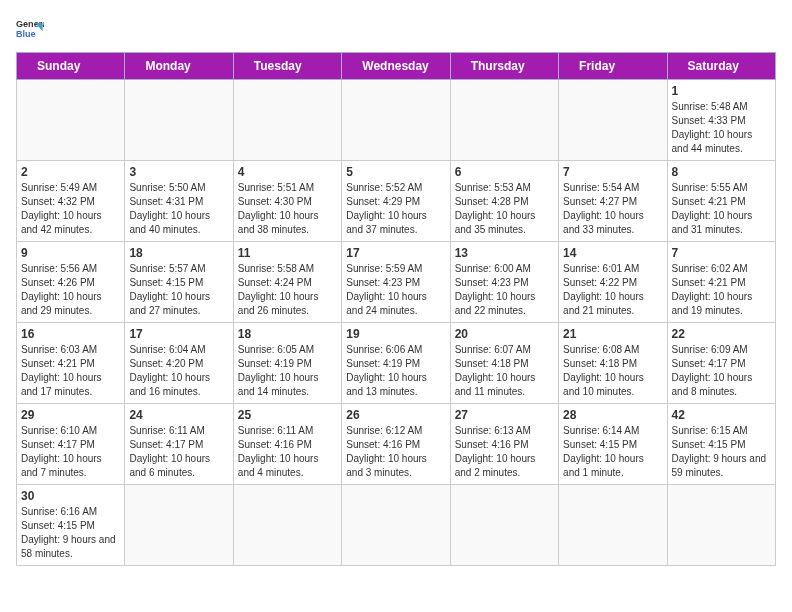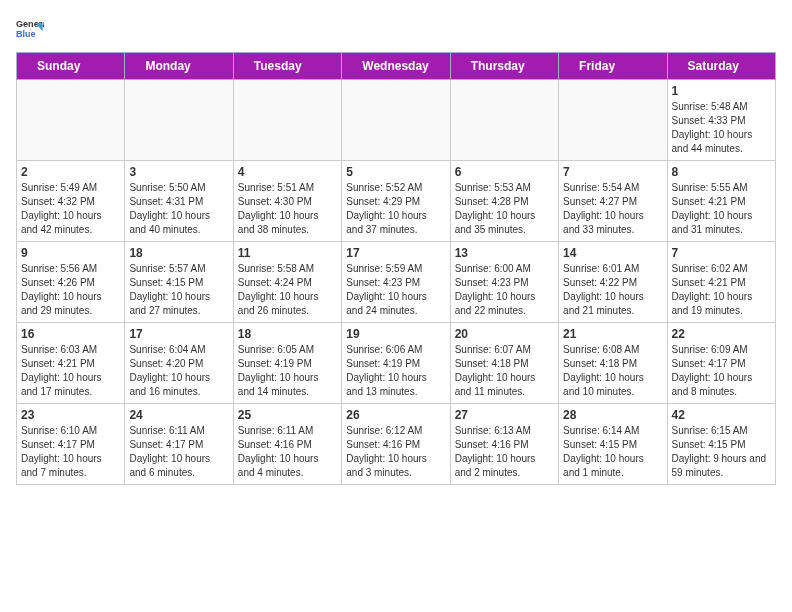--- a/index.html
+++ b/index.html
@@ -252,21 +252,21 @@
         </td>
         <td>
           <span class="day-number">22</span>
           <div class="day-info">Sunrise: 6:09 AM
 Sunset: 4:17 PM
 Daylight: 10 hours and 8 minutes.</div>
         </td>
       </tr>
       <tr>
         <td>
-          <span class="day-number">23</span>
+          <span class="day-number">29</span>
           <div class="day-info">Sunrise: 6:10 AM
 Sunset: 4:17 PM
 Daylight: 10 hours and 7 minutes.</div>
         </td>
         <td>
           <span class="day-number">24</span>
           <div class="day-info">Sunrise: 6:11 AM
 Sunset: 4:17 PM
 Daylight: 10 hours and 6 minutes.</div>
         </td>
@@ -294,14 +294,28 @@
 Sunset: 4:15 PM
 Daylight: 10 hours and 1 minute.</div>
         </td>
         <td>
           <span class="day-number">42</span>
           <div class="day-info">Sunrise: 6:15 AM
 Sunset: 4:15 PM
 Daylight: 9 hours and 59 minutes.</div>
         </td>
       </tr>
+      <tr class="last-row">
+        <td>
+          <span class="day-number">30</span>
+          <div class="day-info">Sunrise: 6:16 AM
+Sunset: 4:15 PM
+Daylight: 9 hours and 58 minutes.</div>
+        </td>
+        <td class="empty"></td>
+        <td class="empty"></td>
+        <td class="empty"></td>
+        <td class="empty"></td>
+        <td class="empty"></td>
+        <td class="empty"></td>
+      </tr>
     </tbody>
 </table>
 
 </body></html>

